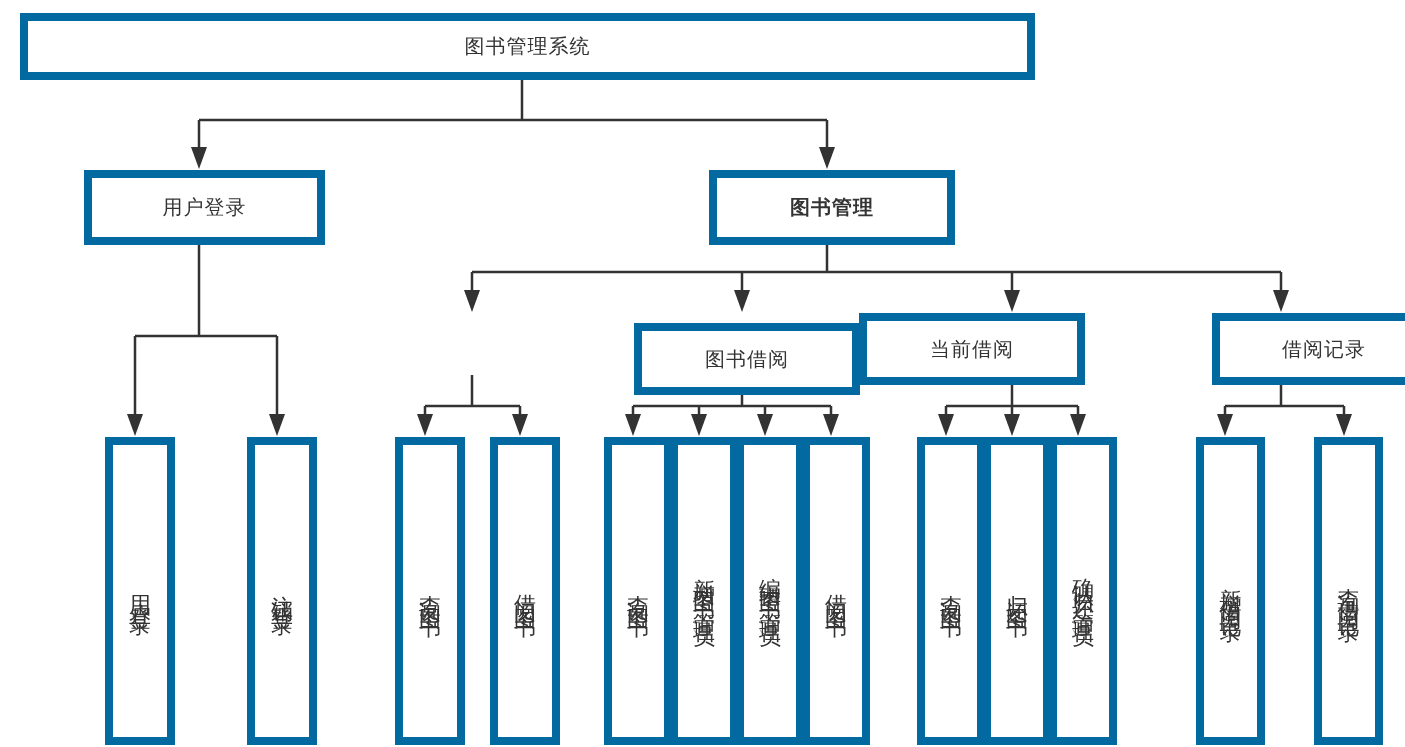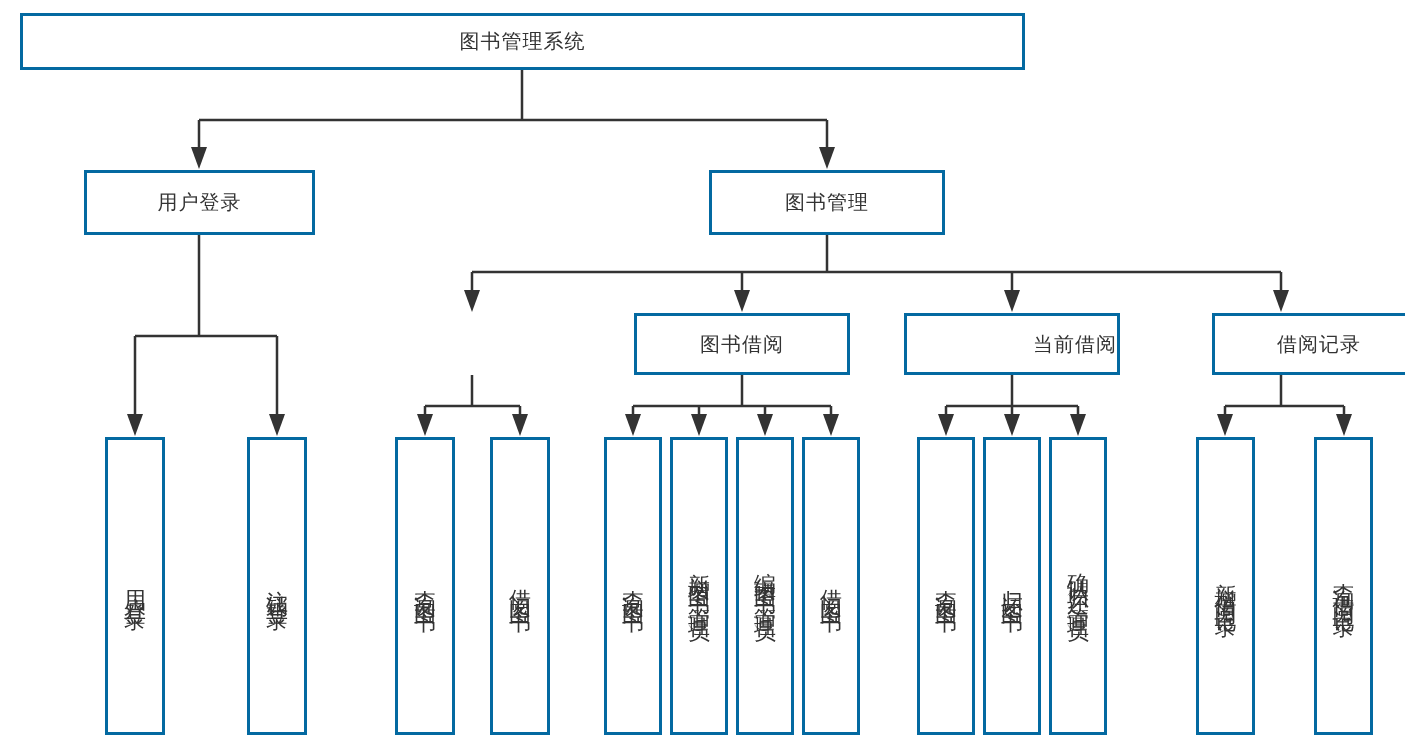--- a/index.html
+++ b/index.html
@@ -14,21 +14,21 @@
   }
   .connectors {
     position: absolute;
     left: 0; top: 0;
     width: 1405px; height: 747px;
   }
   .connectors path { stroke: #333333; stroke-width: 2.5; fill: none; }
   .connectors polygon { fill: #333333; stroke: none; }
   .box {
     position: absolute;
-    border: 3px solid #0369a1;
+    border: 8px solid #0369a1;
     background: #ffffff;
     display: flex;
     align-items: center;
     justify-content: center;
     color: #333333;
   }
   .hlabel {
     font-size: 20px;
     letter-spacing: 1px;
     color: #333333;
@@ -86,28 +86,28 @@
     <polygon points="1336,414 1352,414 1344,436"></polygon>
   </svg>
 
   <div class="box" style="left:20px; top:13px; width:999px; height:51px;">
     <span class="hlabel">图书管理系统</span>
   </div>
 
   <div class="box" style="left:84px; top:170px; width:225px; height:59px;">
     <span class="hlabel">用户登录</span>
   </div>
-  <div class="box" style="left:709px; top:170px; width:230px; height:59px;">
+  <div class="box" style="left:709px; top:170px; width:230px; height:59px;font-weight:bold;">
     <span class="hlabel">图书管理</span>
   </div>
 
-  <div class="box" style="left:634px; top:313px; width:210px; height:56px;text-align:right;">
+  <div class="box" style="left:634px; top:323px; width:210px; height:56px;text-align:right;">
     <span class="hlabel">图书借阅</span>
   </div>
-  <div class="box" style="left:904px; top:313px; width:210px; height:56px;justify-content:flex-end;">
+  <div class="box" style="left:859px; top:313px; width:210px; height:56px;">
     <span class="hlabel">当前借阅</span>
   </div>
   <div class="box" style="left:1212px; top:313px; width:208px; height:56px;text-align:right;">
     <span class="hlabel">借阅记录</span>
   </div>
 
   <div class="box leaf" style="left:105px; top:437px; width:54px; height:292px;">
     <span class="vlabel">用户登录</span>
   </div>
   <div class="box leaf" style="left:247px; top:437px; width:54px; height:292px;">

